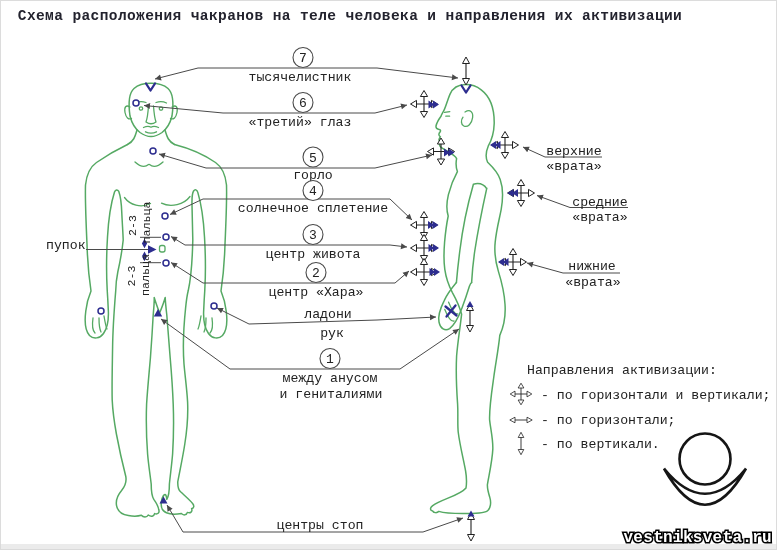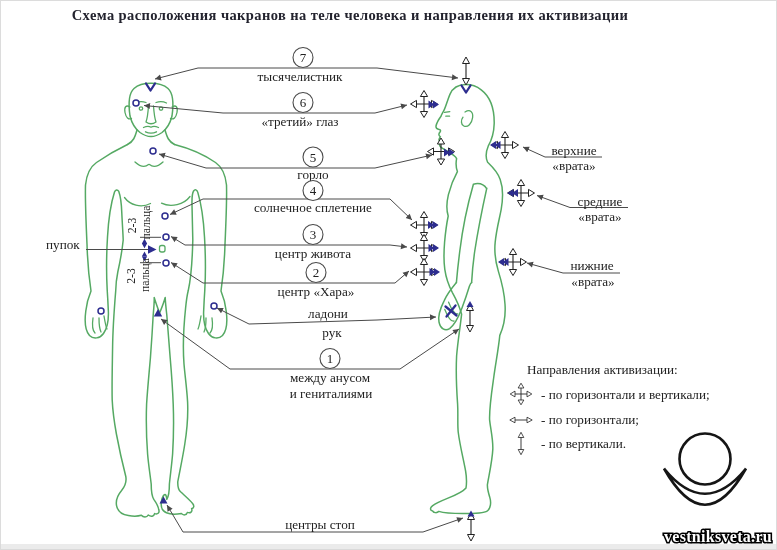--- a/index.html
+++ b/index.html
@@ -1,16 +1,16 @@
 <!DOCTYPE html>
 <html style="--green: #55a963; --navy: #2d2d8f; --gray: #4a4a4a;"><head>
 <meta charset="utf-8">
 <style>
   html,body{margin:0;padding:0;background:#fff;}
-  #page{width:647px;height:550px;position:relative;font-family:Liberation Serif, serif;}
+  #page{width:647px;height:550px;position:relative;font-family:Liberation Mono, monospace;}
   svg{display:block;}
   .fig{stroke:var(--green);fill:none;stroke-width:1.5;stroke-linecap:round;stroke-linejoin:round;}
   .figthin{stroke:var(--green);fill:none;stroke-width:1.3;stroke-linecap:round;stroke-linejoin:round;}
   .gline{stroke:var(--gray);fill:none;stroke-width:1;}
   .ring{stroke:var(--navy);fill:#fff;stroke-width:1.5;}
   .navyfill{fill:var(--navy);stroke:none;}
   .navyline{stroke:var(--navy);fill:none;stroke-width:2.3;stroke-linecap:round;stroke-linejoin:round;}
   .sym{stroke:#222;fill:none;stroke-width:1.1;}
   .opentri{fill:#fff;stroke:#222;stroke-width:1;stroke-linejoin:miter;}
   .lbl{font-size:13.2px;fill:#222;}

